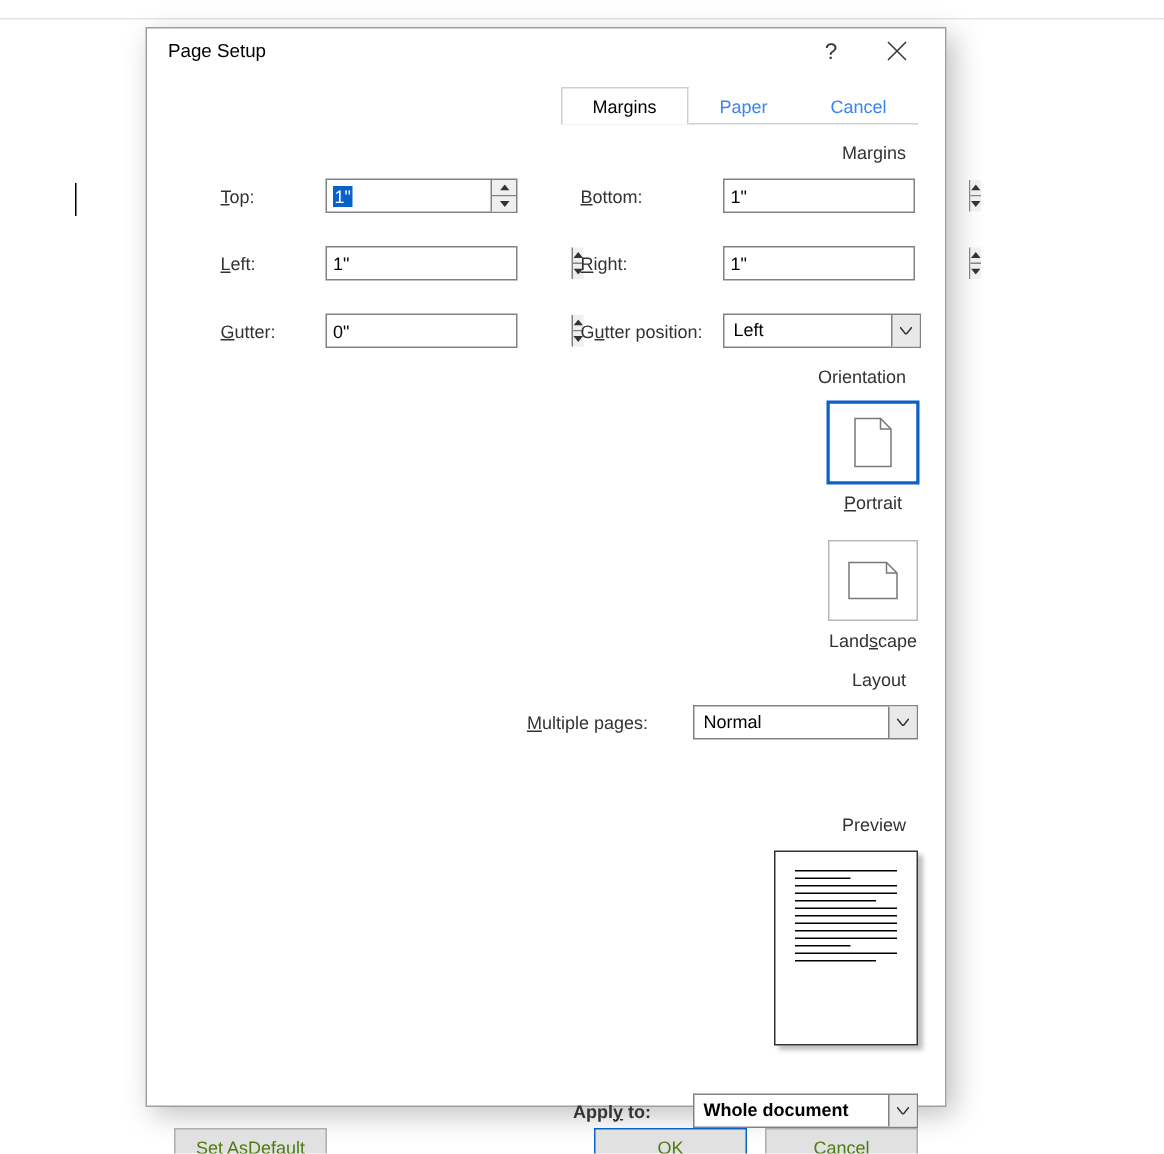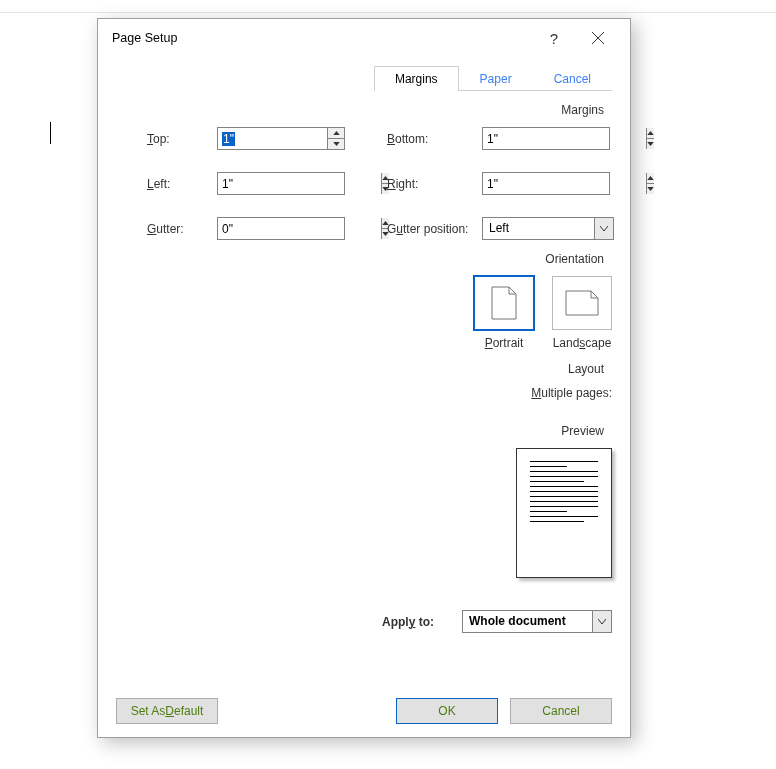--- a/index.html
+++ b/index.html
@@ -41,21 +41,21 @@
   .spinbox .spin { width:17px; display:flex; flex-direction:column; border-left:1px solid #828282; }
   .spinbox .spin div { flex:1; display:flex; align-items:center; justify-content:center; background:#efefef; }
   .spinbox .spin div:first-child { border-bottom:1px solid #828282; }
   .spinbox .spin svg { width:7px; height:4px; }
 
   .combo { display:flex; height:23px; width:132px; border:1px solid #828282; background:#fff; }
   .combo .val { flex:1; padding:3px 6px; }
   .combo .cbtn { width:19px; background:#e9e9e9; border-left:1px solid #828282; display:flex; align-items:center; justify-content:center; }
   .combo .cbtn svg { width:8px; height:5px; }
 
-  .orient-row { display:flex; gap:18px; margin:10px 0 0 22px; }
+  .orient-row { display:flex; gap:18px; margin:10px 0 0 22px;flex-direction:column; }
   .orient-item { display:flex; flex-direction:column; align-items:center; gap:6px; }
   .orient-box { width:60px; height:54px; border:1px solid #b9b9b9; display:flex; align-items:center; justify-content:center; background:#fff; }
   .orient-box.selected { outline:2px solid #0a62c9; outline-offset:-1px; border-color:#0a62c9; }
 
   .pages-row { display:flex; align-items:center; gap:30px; margin:10px 0 0 18px; }
   .combo-md { width:150px; }
 
   .preview-area { margin:10px 0 0 0; display:flex; justify-content:center; gap:30px; align-items:flex-start; }
   .preview-page { width:96px; height:130px; border:1px solid #333; background:#fff; box-shadow:3px 3px 3px rgba(0,0,0,0.25); padding:12px 13px; display:flex; flex-direction:column; gap:4px; }
   .preview-page .ln { height:1px; background:#000; }
@@ -222,23 +222,31 @@
         <div class="lbl">Land<span class="und">s</span>cape</div>
       </div>
     </div>
 
     <div class="section-title">
       <span>Layout</span>
         <div class="rule"></div>
     </div>
     <div class="pages-row">
       <div class="lbl"><span class="und">M</span>ultiple pages:</div>
-    </div>
-
-    <div class="section-title" style="margin-top:24px;">
+      <div class="combo combo-md">
+        <div class="val">Normal</div>
+        <div class="cbtn">
+            <svg viewBox="0 0 8 5">
+              <path d="M0 0 L4 5 L8 0" fill="none" stroke="#333"></path>
+            </svg>
+          </div>
+      </div>
+    </div>
+
+    <div class="section-title" style="margin-top:50px;">
       <span>Preview</span>
         <div class="rule"></div>
     </div>
     <div class="preview-area">
       <div class="preview-page">
         <div class="ln"></div>
           <div class="ln sh"></div>
           <div class="ln"></div>
           <div class="ln"></div>
         <div class="ln md"></div>

